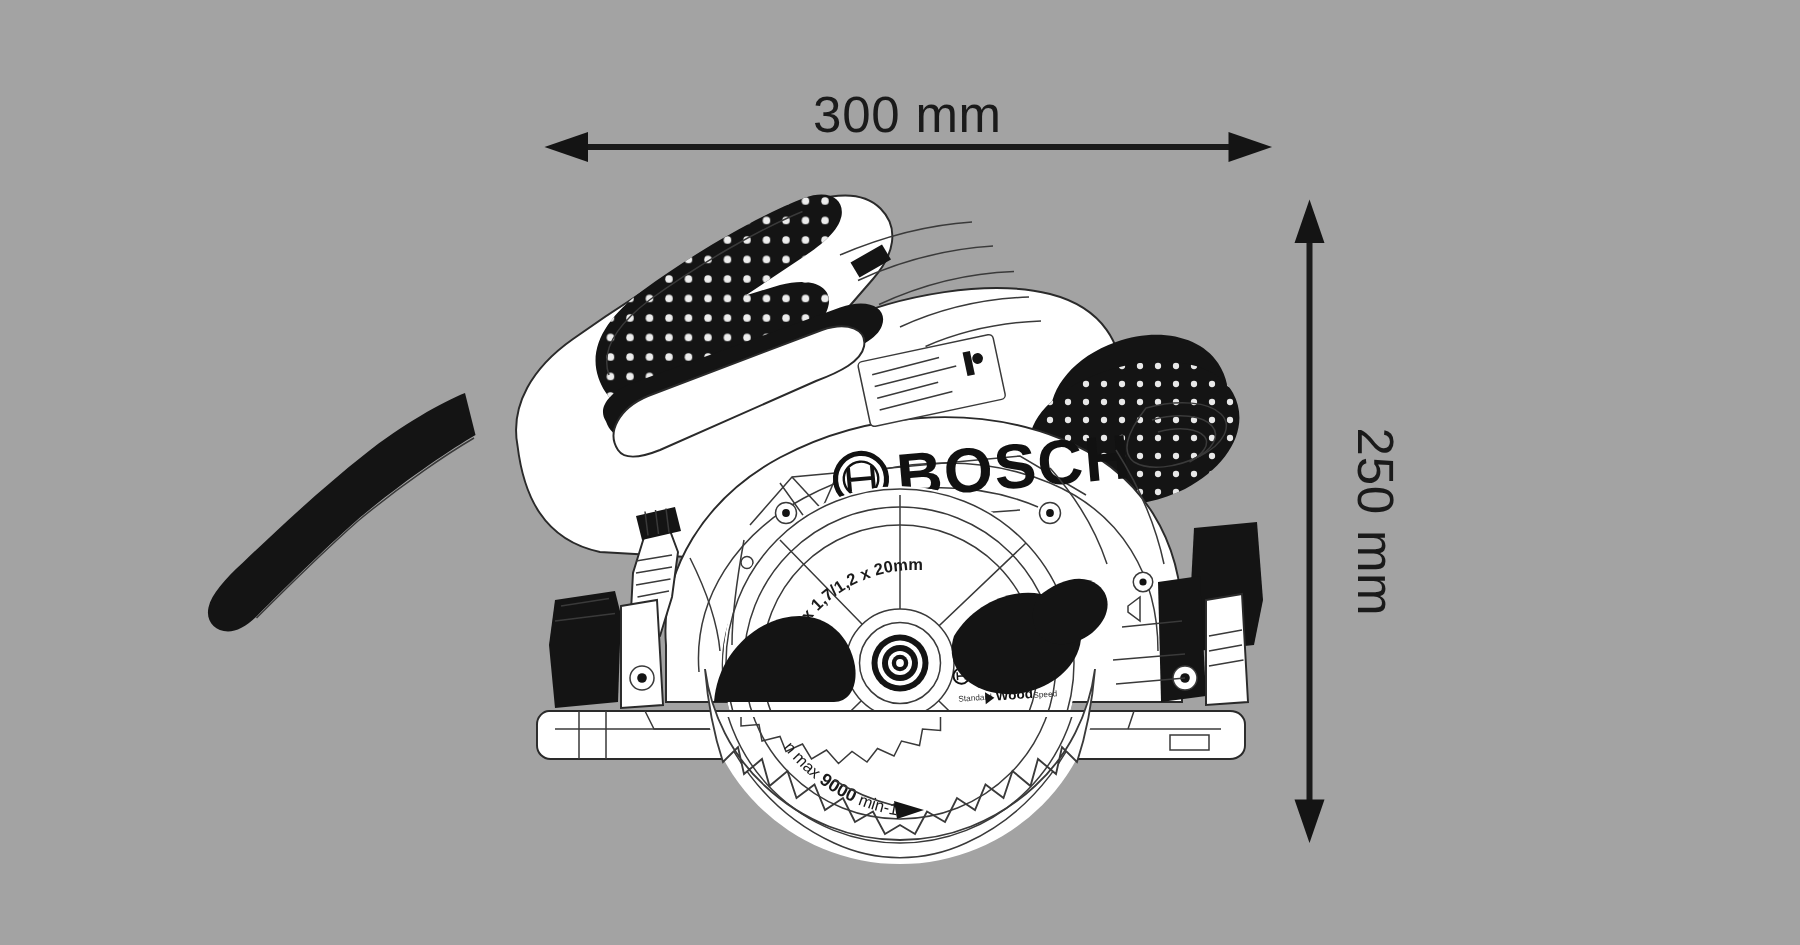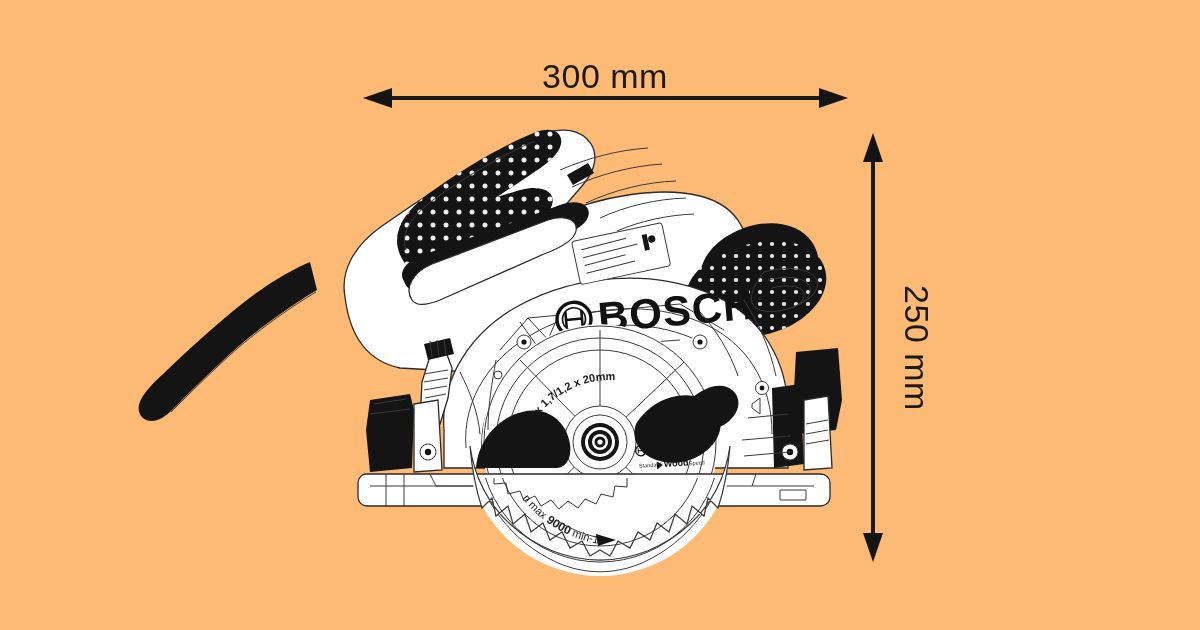--- a/index.html
+++ b/index.html
@@ -11,21 +11,21 @@
     width: 1200px;
     height: 630px;
     overflow: hidden;
     font-family: "Liberation Sans", sans-serif;
     color: #1a1a1a;
   }
   #stage {
     position: relative;
     width: 1200px;
     height: 630px;
-    background: #fdba74;
+    background: #a3a3a3;
   }
   #stage > svg {
     position: absolute;
     top: 0;
     left: 0;
   }
   .dim-label {
     font-family: "Liberation Sans", sans-serif;
     font-size: 34px;
     font-weight: 400;

